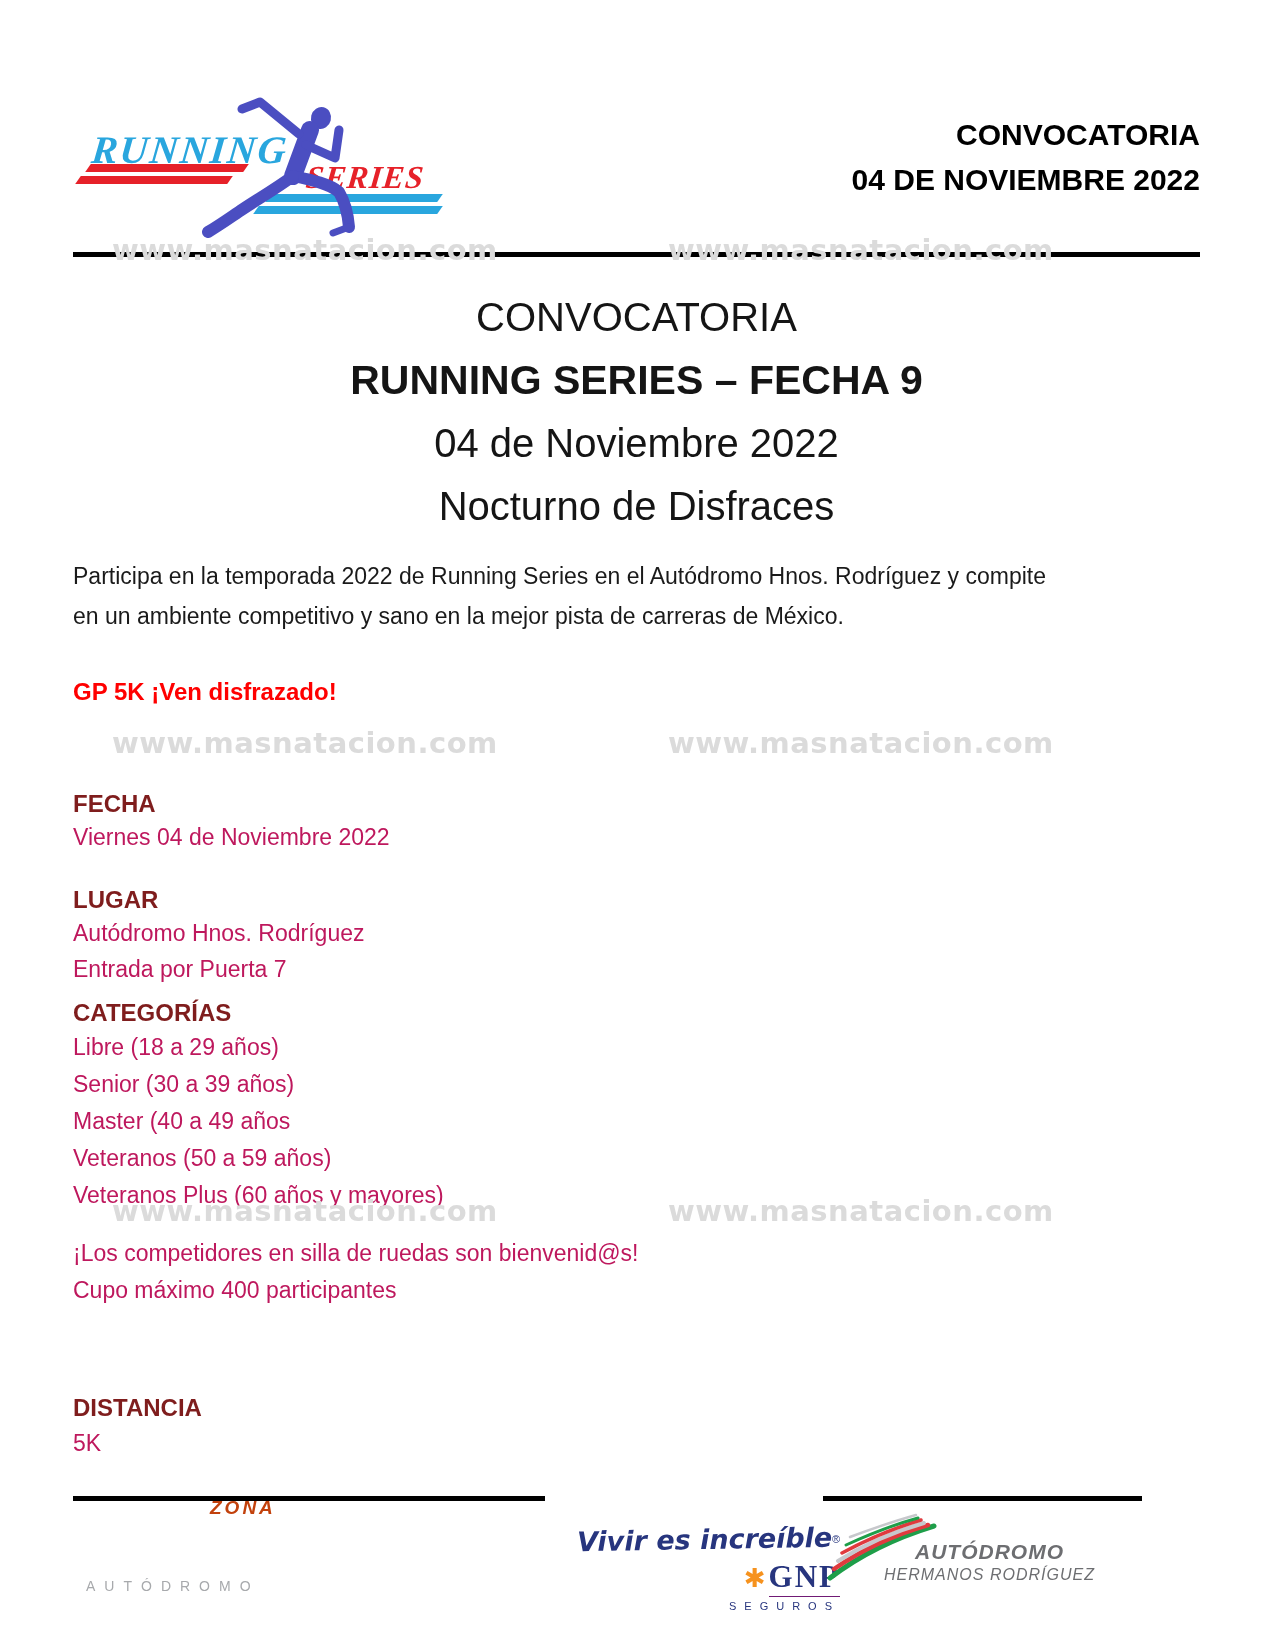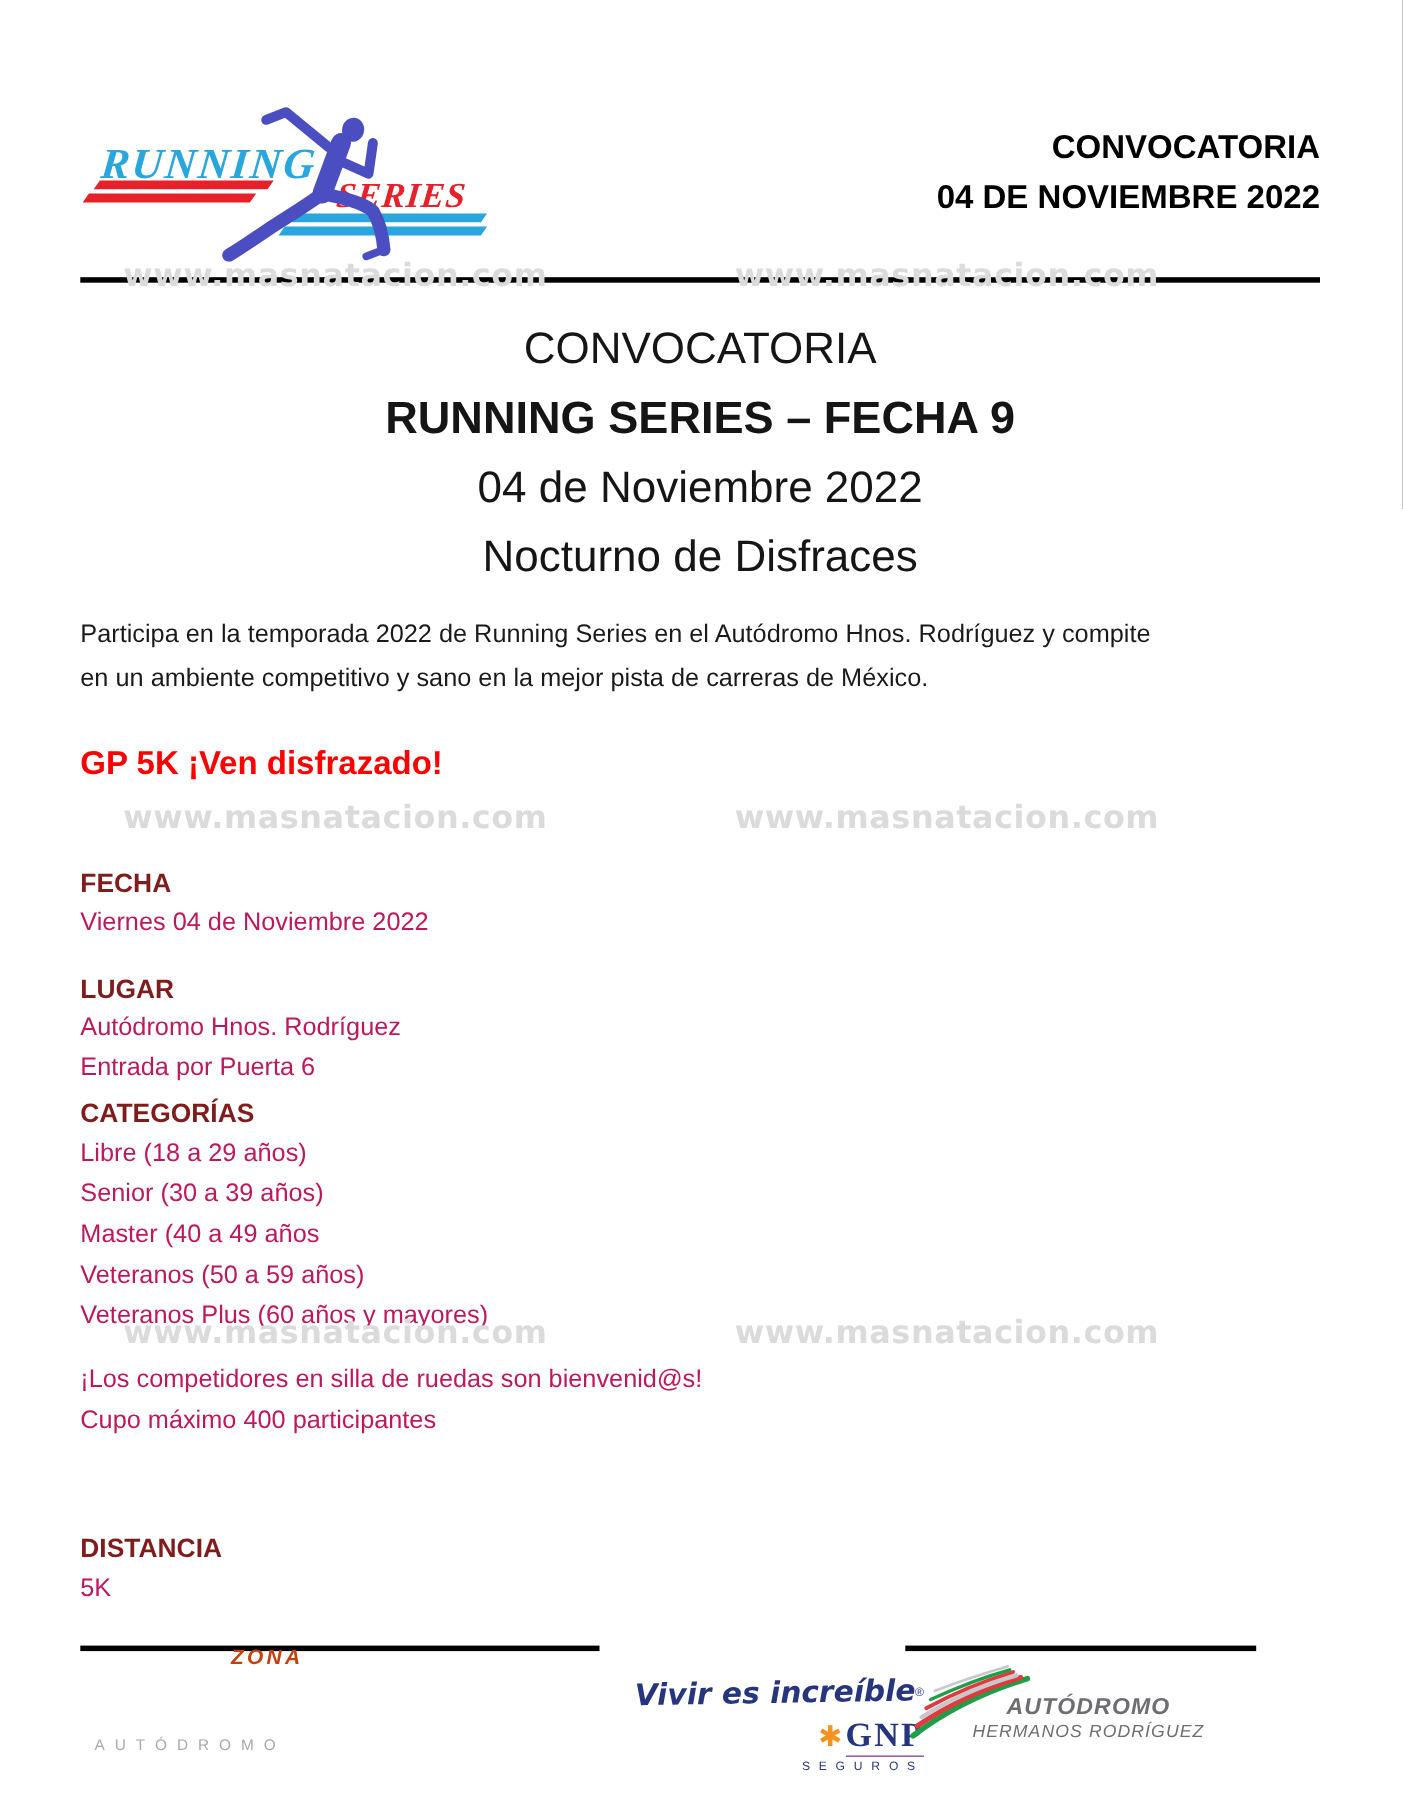--- a/index.html
+++ b/index.html
@@ -25,21 +25,21 @@
       font-size:30px;line-height:45px;color:#000;}
 
   .rule{position:absolute;background:#000;height:5px;}
 
   
   .title-block{left:73px;top:286px;width:1127px;text-align:center;font-size:40px;line-height:63px;color:#151515;}
   .title-bold{font-weight:700;font-size:41px;}
 
   .intro{left:73px;top:556px;font-size:23px;line-height:40px;white-space:pre;color:#1a1a1a;}
 
-  .gp-head{left:73px;top:678px;font-size:30px;font-weight:700;color:#ff0000;}
+  .gp-head{left:73px;top:678px;font-size:24px;font-weight:700;color:#ff0000;}
 
   .sec-head{position:absolute;left:73px;font-size:24px;font-weight:700;color:#7f1d1d;}
   .sec-body{position:absolute;left:73px;font-size:23px;color:#be185d;white-space:nowrap;}
 
   
   .dmx-zona{left:210px;top:1497px;font-style:italic;font-weight:800;font-size:19px;
       letter-spacing:3px;color:#c2410c;}
   .dmx-big{left:84px;top:1506px;font-style:italic;font-weight:900;font-size:66px;line-height:1;
       letter-spacing:-1px;}
   .dmx-big .d{color:#f6921e;}
@@ -111,21 +111,21 @@
   <div class="abs gp-head">GP 5K ¡Ven disfrazado!</div>
 
   <span class="wm" style="left:112px;top:726px;">www.masnatacion.com</span>
   <span class="wm" style="left:668px;top:726px;">www.masnatacion.com</span>
 
   <div class="sec-head" style="top:790px;">FECHA</div>
   <div class="sec-body" style="top:824px;">Viernes 04 de Noviembre 2022</div>
 
   <div class="sec-head" style="top:886px;">LUGAR</div>
   <div class="sec-body" style="top:920px;">Autódromo Hnos. Rodríguez</div>
-  <div class="sec-body" style="top:956px;">Entrada por Puerta 6</div>
+  <div class="sec-body" style="top:956px;">Entrada por Puerta 7</div>
 
   <div class="sec-head" style="top:999px;">CATEGORÍAS</div>
   <div class="sec-body" style="top:1034px;">Libre (18 a 29 años)</div>
   <div class="sec-body" style="top:1071px;">Senior (30 a 39 años)</div>
   <div class="sec-body" style="top:1108px;">Master (40 a 49 años</div>
   <div class="sec-body" style="top:1145px;">Veteranos (50 a 59 años)</div>
   <div class="sec-body" style="top:1182px;">Veteranos Plus (60 años y mayores)</div>
 
   <span class="wm" style="left:112px;top:1194px;">www.masnatacion.com</span>
   <span class="wm" style="left:668px;top:1194px;">www.masnatacion.com</span>

